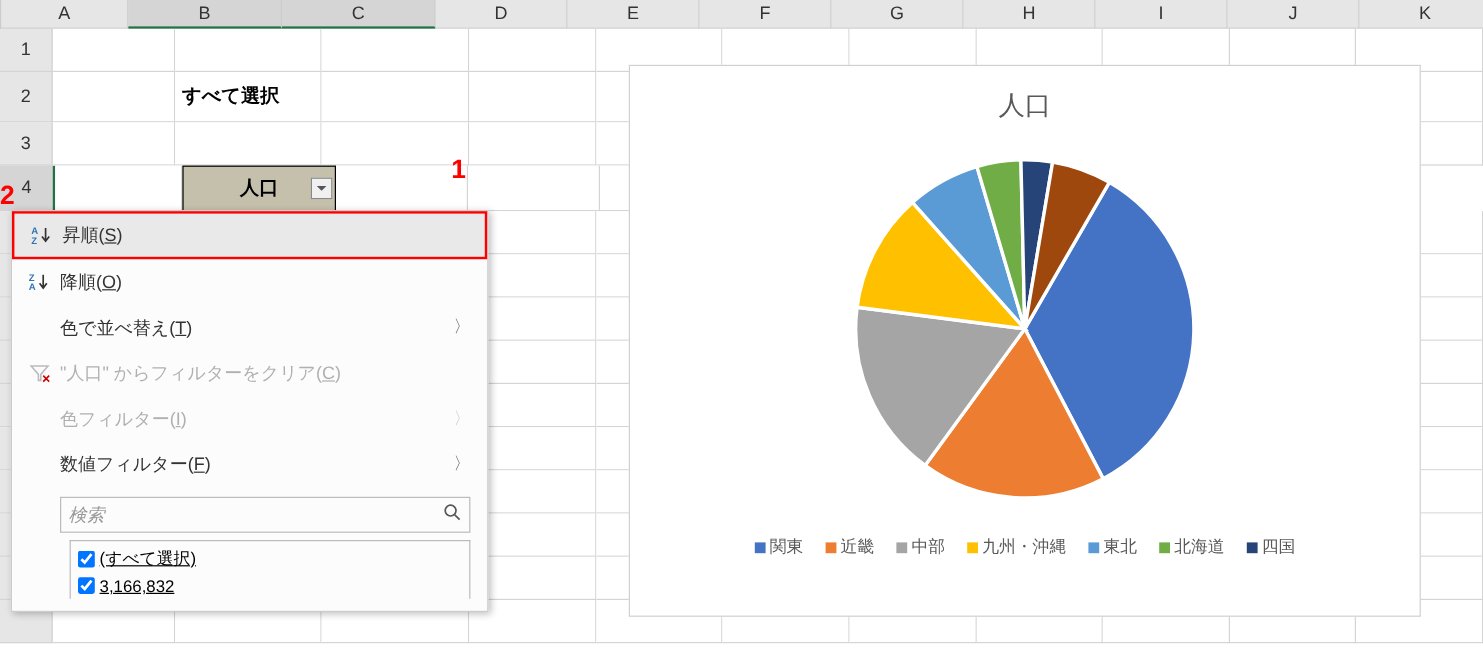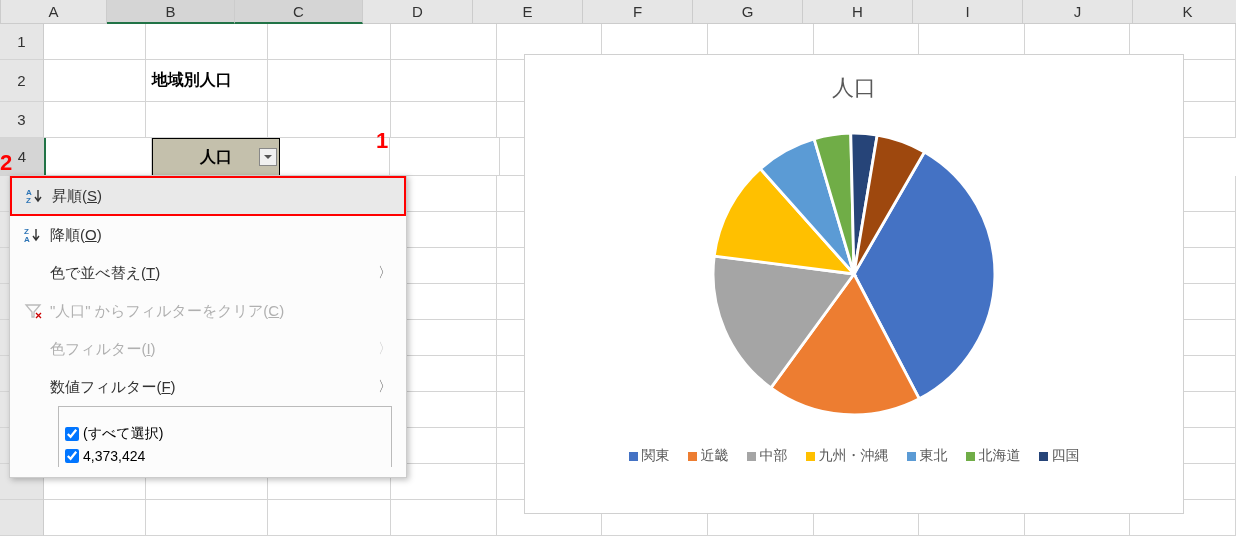--- a/index.html
+++ b/index.html
@@ -143,23 +143,24 @@
     color: #999;
     position: relative;
   }
   .menu .search-box .mag {
     position: absolute; right: 6px; color: #555; font-style: normal;
   }
   .check-list {
     margin: 0 14px 10px 48px;
     border: 1px solid #bbb;
     border-bottom: none;
-    padding: 16px 6px 0 6px;
+    padding: 4px 6px 0 6px;
     font-size: 14px;
     color: #000;
+    text-decoration: underline;
   }
   .check-list .ck-row {
     display: flex;
     align-items: center;
     gap: 4px;
     height: 22px;
   }
   .check-list input[type=checkbox] { width: 14px; height: 14px; }
 
   .chart-container {
@@ -233,21 +234,21 @@
         <div class="cell" style="width: 110px; height: 36px; font-weight: bold;"></div>
         <div class="cell" style="width: 110px; height: 36px; font-weight: bold;"></div>
         <div class="cell" style="width: 110px; height: 36px; font-weight: bold;"></div>
         <div class="cell" style="width: 110px; height: 36px; font-weight: bold;"></div>
         <div class="cell" style="width: 110px; height: 36px; font-weight: bold;"></div>
       </div>
       <div class="row" style="height: 42px;">
         <div class="row-header" style="height: 42px;">2</div>
         <div class="cell" style="width: 106px; height: 42px; font-weight: bold;"></div>
         <div class="cell" style="width: 128px; height: 42px; font-weight: bold;">
-          <span>地域別人口</span>
+          <span>すべて選択</span>
         </div>
         <div class="cell" style="width: 128px; height: 42px; font-weight: bold;"></div>
         <div class="cell" style="width: 110px; height: 42px; font-weight: bold;"></div>
         <div class="cell" style="width: 110px; height: 42px; font-weight: bold;"></div>
         <div class="cell" style="width: 110px; height: 42px; font-weight: bold;"></div>
         <div class="cell" style="width: 110px; height: 42px; font-weight: bold;"></div>
         <div class="cell" style="width: 110px; height: 42px; font-weight: bold;"></div>
         <div class="cell" style="width: 110px; height: 42px; font-weight: bold;"></div>
         <div class="cell" style="width: 110px; height: 42px; font-weight: bold;"></div>
         <div class="cell" style="width: 110px; height: 42px; font-weight: bold;"></div>
@@ -470,28 +471,37 @@
   <div class="menu-item disabled">
     <span class="icon-slot"></span>
     <span>色フィルター(<u class="access">I</u>)</span>
     <span class="arrow">〉</span>
   </div>
   <div class="menu-item">
     <span class="icon-slot"></span>
     <span>数値フィルター(<u class="access">F</u>)</span>
     <span class="arrow">〉</span>
   </div>
+  <div class="search-box">
+    <span>検索</span>
+    <span class="mag">
+      <svg width="16" height="16" viewBox="0 0 16 16">
+          <circle cx="6.5" cy="6.5" r="4.5" fill="none" stroke="#555" stroke-width="1.4"></circle>
+          <path d="M10 10 L14 14" stroke="#555" stroke-width="1.4"></path>
+        </svg>
+    </span>
+  </div>
   <div class="check-list">
     <div class="ck-row">
       <input type="checkbox" checked="" style="">
       <span>(すべて選択)</span>
     </div>
     <div class="ck-row">
       <input type="checkbox" checked="" style="">
-      <span>4,373,424</span>
+      <span>3,166,832</span>
     </div>
   </div>
 </div>
 
 <div class="chart-container">
   <div class="chart-title">人口</div>
   <div class="pie-wrap">
     <svg class="pie" viewBox="-110 -110 220 220" id="pie-svg">
         <path d="M 0 0 L 50.00 -86.60 A 100 100 0 0 1 46.33 88.62 Z" fill="#4472C4" stroke="#fff" stroke-width="2"></path>
         <path d="M 0 0 L 46.33 88.62 A 100 100 0 0 1 -58.95 80.78 Z" fill="#ED7D31" stroke="#fff" stroke-width="2"></path>

